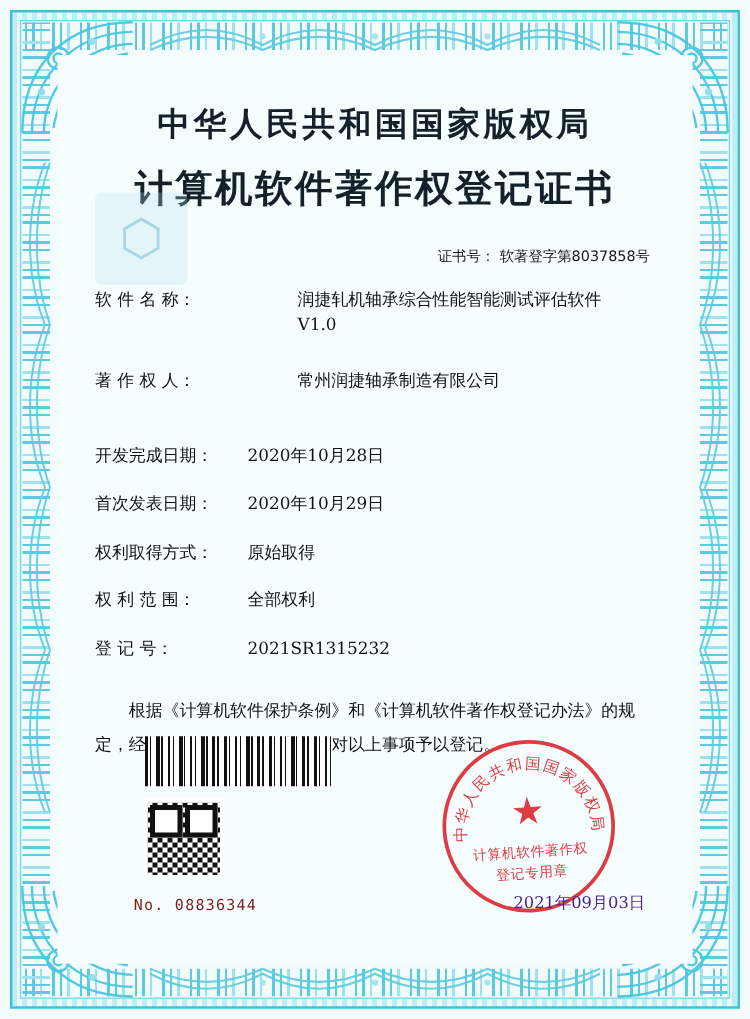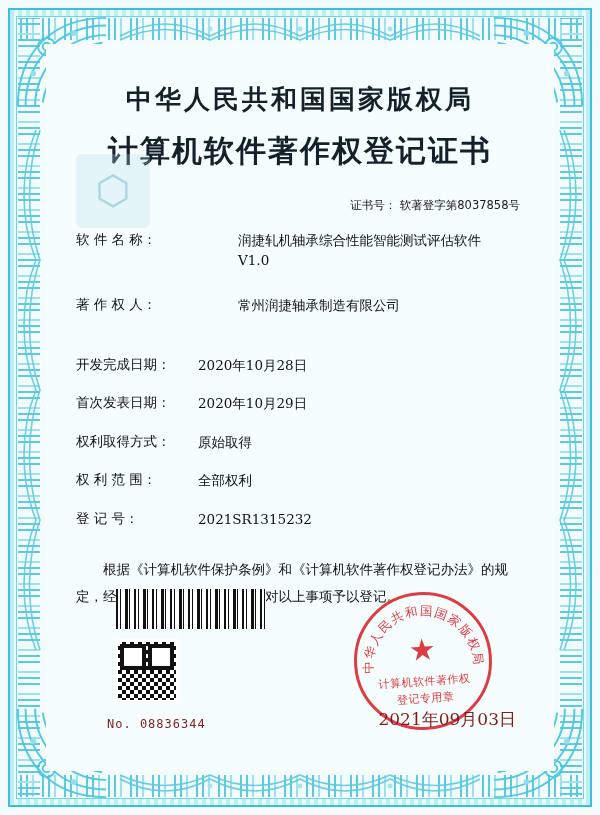--- a/index.html
+++ b/index.html
@@ -237,23 +237,23 @@
     position: absolute;
     left: 61px; bottom: 40px;
     font-size: 12px;
     font-family: "DejaVu Sans Mono", monospace;
     color: #7f1d1d;
     letter-spacing: 1px;
   }
   .footer-date {
     position: absolute;
     right: 38px; bottom: 40px;
-    font-size: 17px;
-    font-family: "DejaVu Serif", serif;
-    color: #7f1d1d;
+    font-size: 13px;
+    font-family: "DejaVu Serif", serif;
+    color: #4c1d95;
   }
 </style>
 </head>
 <body>
 
 <div id="cert">
 
   <div class="border-outer"></div>
   <div class="border-mid"></div>
 

